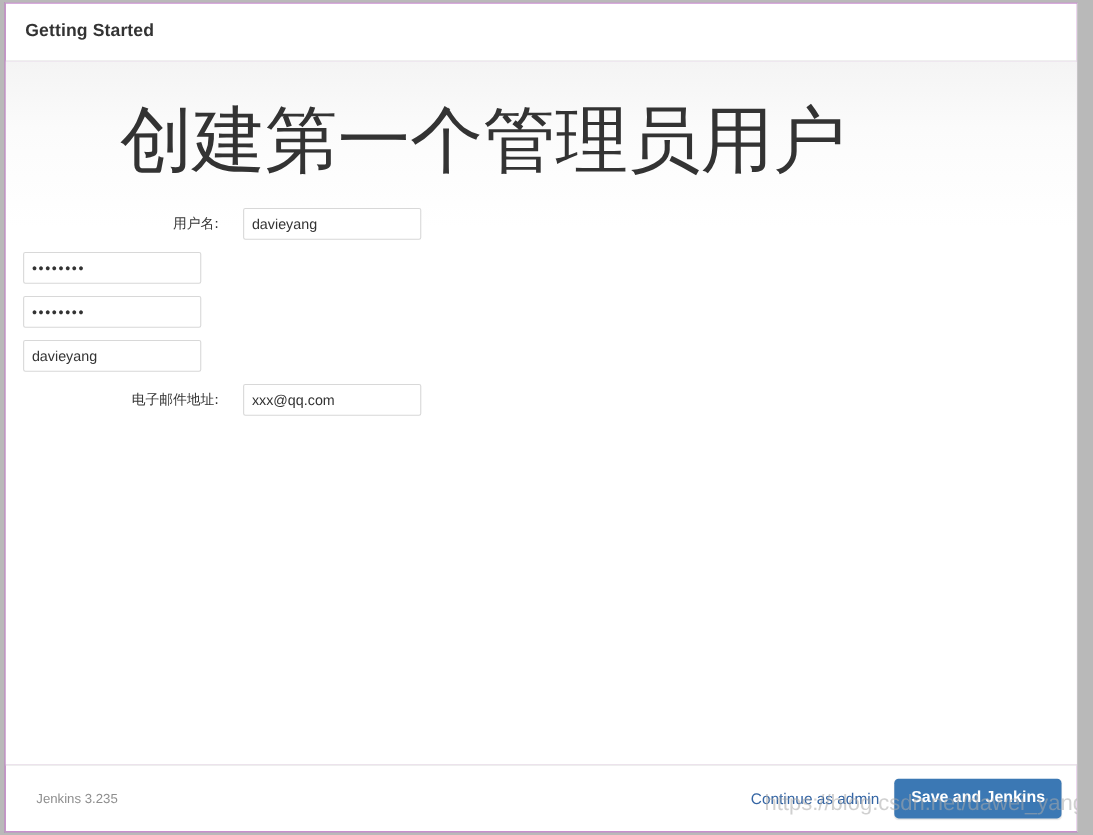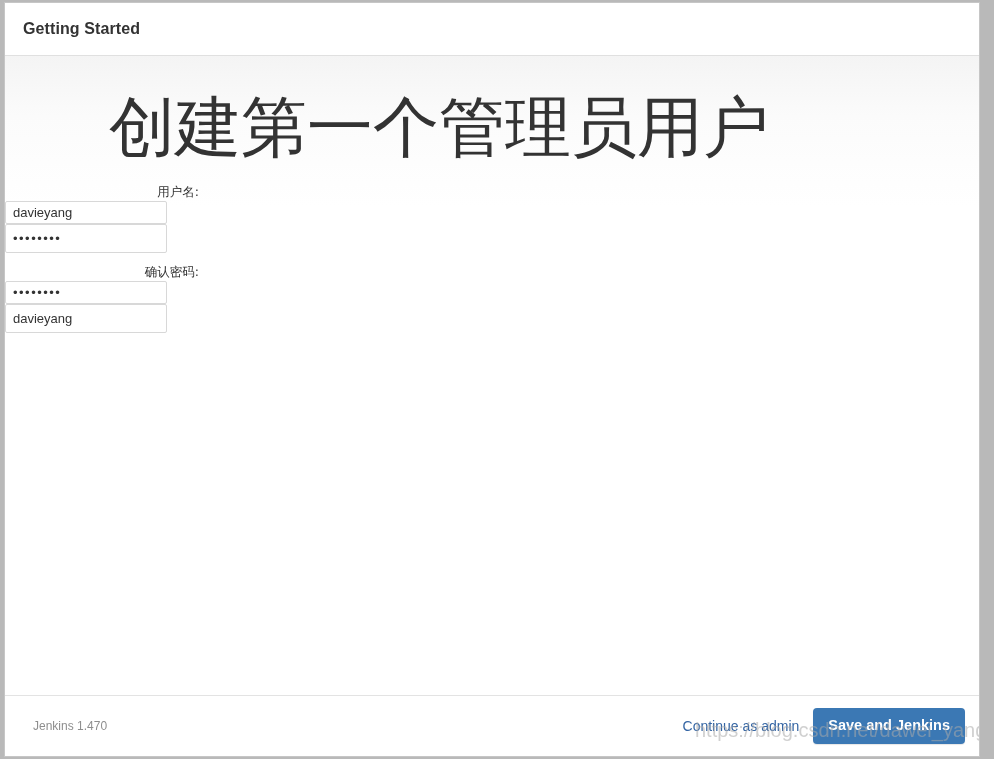--- a/index.html
+++ b/index.html
@@ -77,23 +77,22 @@
     white-space: nowrap;
   }
 
   
   #admin-form {
     margin-top: 18px;
     padding-left: 0;
   }
   .form-row {
     display: flex;
-    align-items: flex-start;
+    align-items: center;
     height: 40px;
-    flex-direction: column;
   }
   .form-label {
     width: 200px;
     text-align: right;
     padding-right: 6px;
     box-sizing: border-box;
     font-size: 12.5px;
     color: #333333;
     font-family: "DejaVu Sans", "Liberation Sans", sans-serif;
     white-space: nowrap;
@@ -103,20 +102,21 @@
     height: 29px;
     box-sizing: border-box;
     border: 1px solid #d8d8d8;
     border-radius: 2px;
     background: #ffffff;
     padding: 0 7px;
     font-size: 13px;
     color: #333333;
     font-family: "Liberation Sans", sans-serif;
     outline: none;
+    margin-left: 16px;
   }
   .form-input::placeholder { color: #b0b0b0; }
   .form-input[type="password"] {
     letter-spacing: 1.5px;
     font-size: 13px;
   }
 
   
   #page-footer {
     height: 61px;
@@ -196,35 +196,38 @@
         <div class="form-row">
           <div class="form-label">用户名:</div>
           <input class="form-input" type="text" value="davieyang" style="">
         </div>
 
         <div class="form-row">
           <input class="form-input" type="password" value="12345678" style="">
         </div>
 
         <div class="form-row">
-          <div class="form-label">确认密码:</div>
           <input class="form-input" type="password" value="12345678" style="">
         </div>
 
         <div class="form-row">
           <input class="form-input" type="text" value="davieyang" style="">
         </div>
 
+        <div class="form-row">
+          <div class="form-label">电子邮件地址:</div>
+          <input class="form-input" type="text" value="xxx@qq.com" style="">
+        </div>
 
       </div>
     </div>
   </div>
 
   <div id="page-footer">
-    <div id="jenkins-version">Jenkins 1.470</div>
+    <div id="jenkins-version">Jenkins 3.235</div>
 
     <div id="footer-actions">
       <a id="continue-as-admin" href="#">Continue as admin</a>
       <button id="save-continue-button">Save and Jenkins</button>
     </div>
 
     <div id="watermark">https://blog.csdn.net/dawei_yang000000</div>
   </div>
 
 </div>

